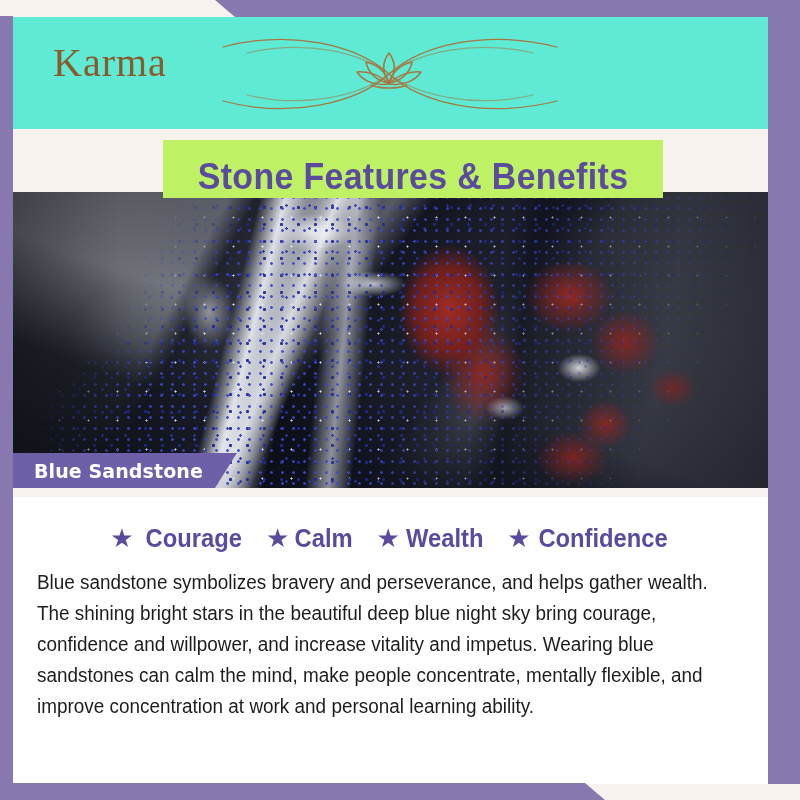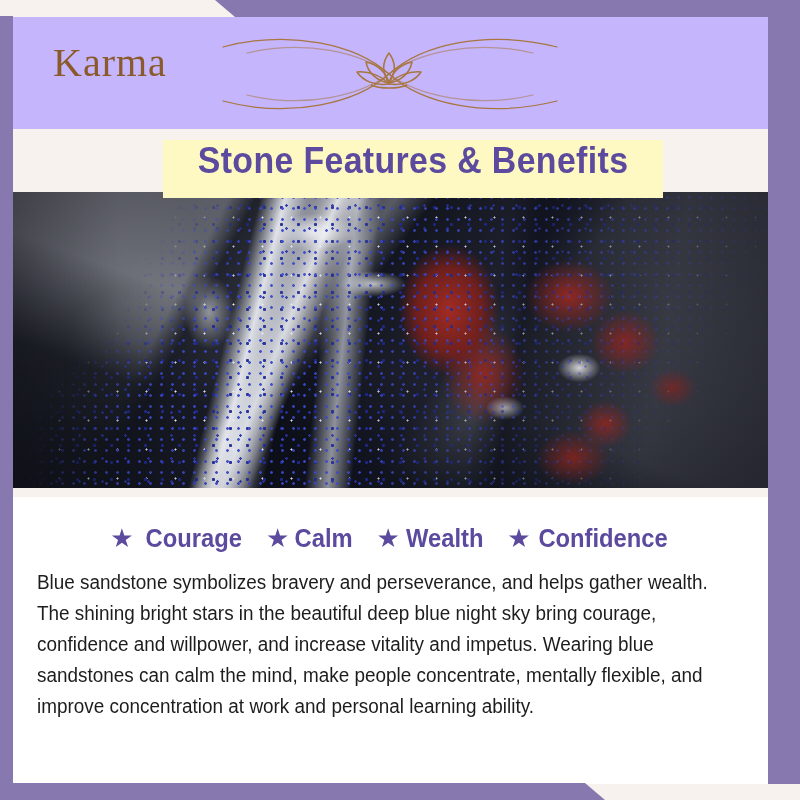--- a/index.html
+++ b/index.html
@@ -61,21 +61,21 @@
     background: #f7f2ee;
     z-index: 3;
     overflow: hidden;
   }
 
   
   .brand {
     position: absolute;
     left: 0; top: 0;
     width: 755px; height: 112px;
-    background: #c4b5fd;
+    background: #5eead4;
   }
   .brand-mark {
     position: absolute;
     left: 50%;
     top: 14px;
     transform: translateX(-50%);
     width: 460px;
     height: 86px;
   }
   .brand-mark svg { display: block; }
@@ -91,23 +91,23 @@
   .brand-word.left  { left: 40px; }
   .brand-word.right { right: 36px; }
 
   
   .title-plate {
     position: absolute;
     left: 150px;
     top: 123px;
     width: 500px;
     height: 58px;
-    background: #fef9c3;
+    background: #bef264;
     display: flex;
-    align-items: flex-start;
+    align-items: flex-end;
     justify-content: center;
     z-index: 4;
   }
   .title-text {
     font-family: "Liberation Sans Narrow", "Liberation Sans", sans-serif;
     font-weight: bold;
     font-size: 36px;
     letter-spacing: .4px;
     color: #5b4a9e;
     white-space: nowrap;
@@ -296,20 +296,23 @@
     </div>
 
     <div class="photo">
       <div class="photo-layer ph-bokeh"></div>
       <div class="photo-layer ph-facets"></div>
       <div class="photo-layer ph-red"></div>
       <div class="photo-layer ph-streaks"></div>
       <div class="photo-layer ph-glitter"></div>
       <div class="photo-layer ph-vignette"></div>
 
+      <div class="caption-tag">
+        <span class="caption-text">Blue Sandstone</span>
+      </div>
     </div>
 
     <div class="title-plate">
       <span class="title-text">Stone Features &amp; Benefits</span>
     </div>
 
     <div class="content">
 
       <div class="benefits">
         <div class="benefit spaced">

